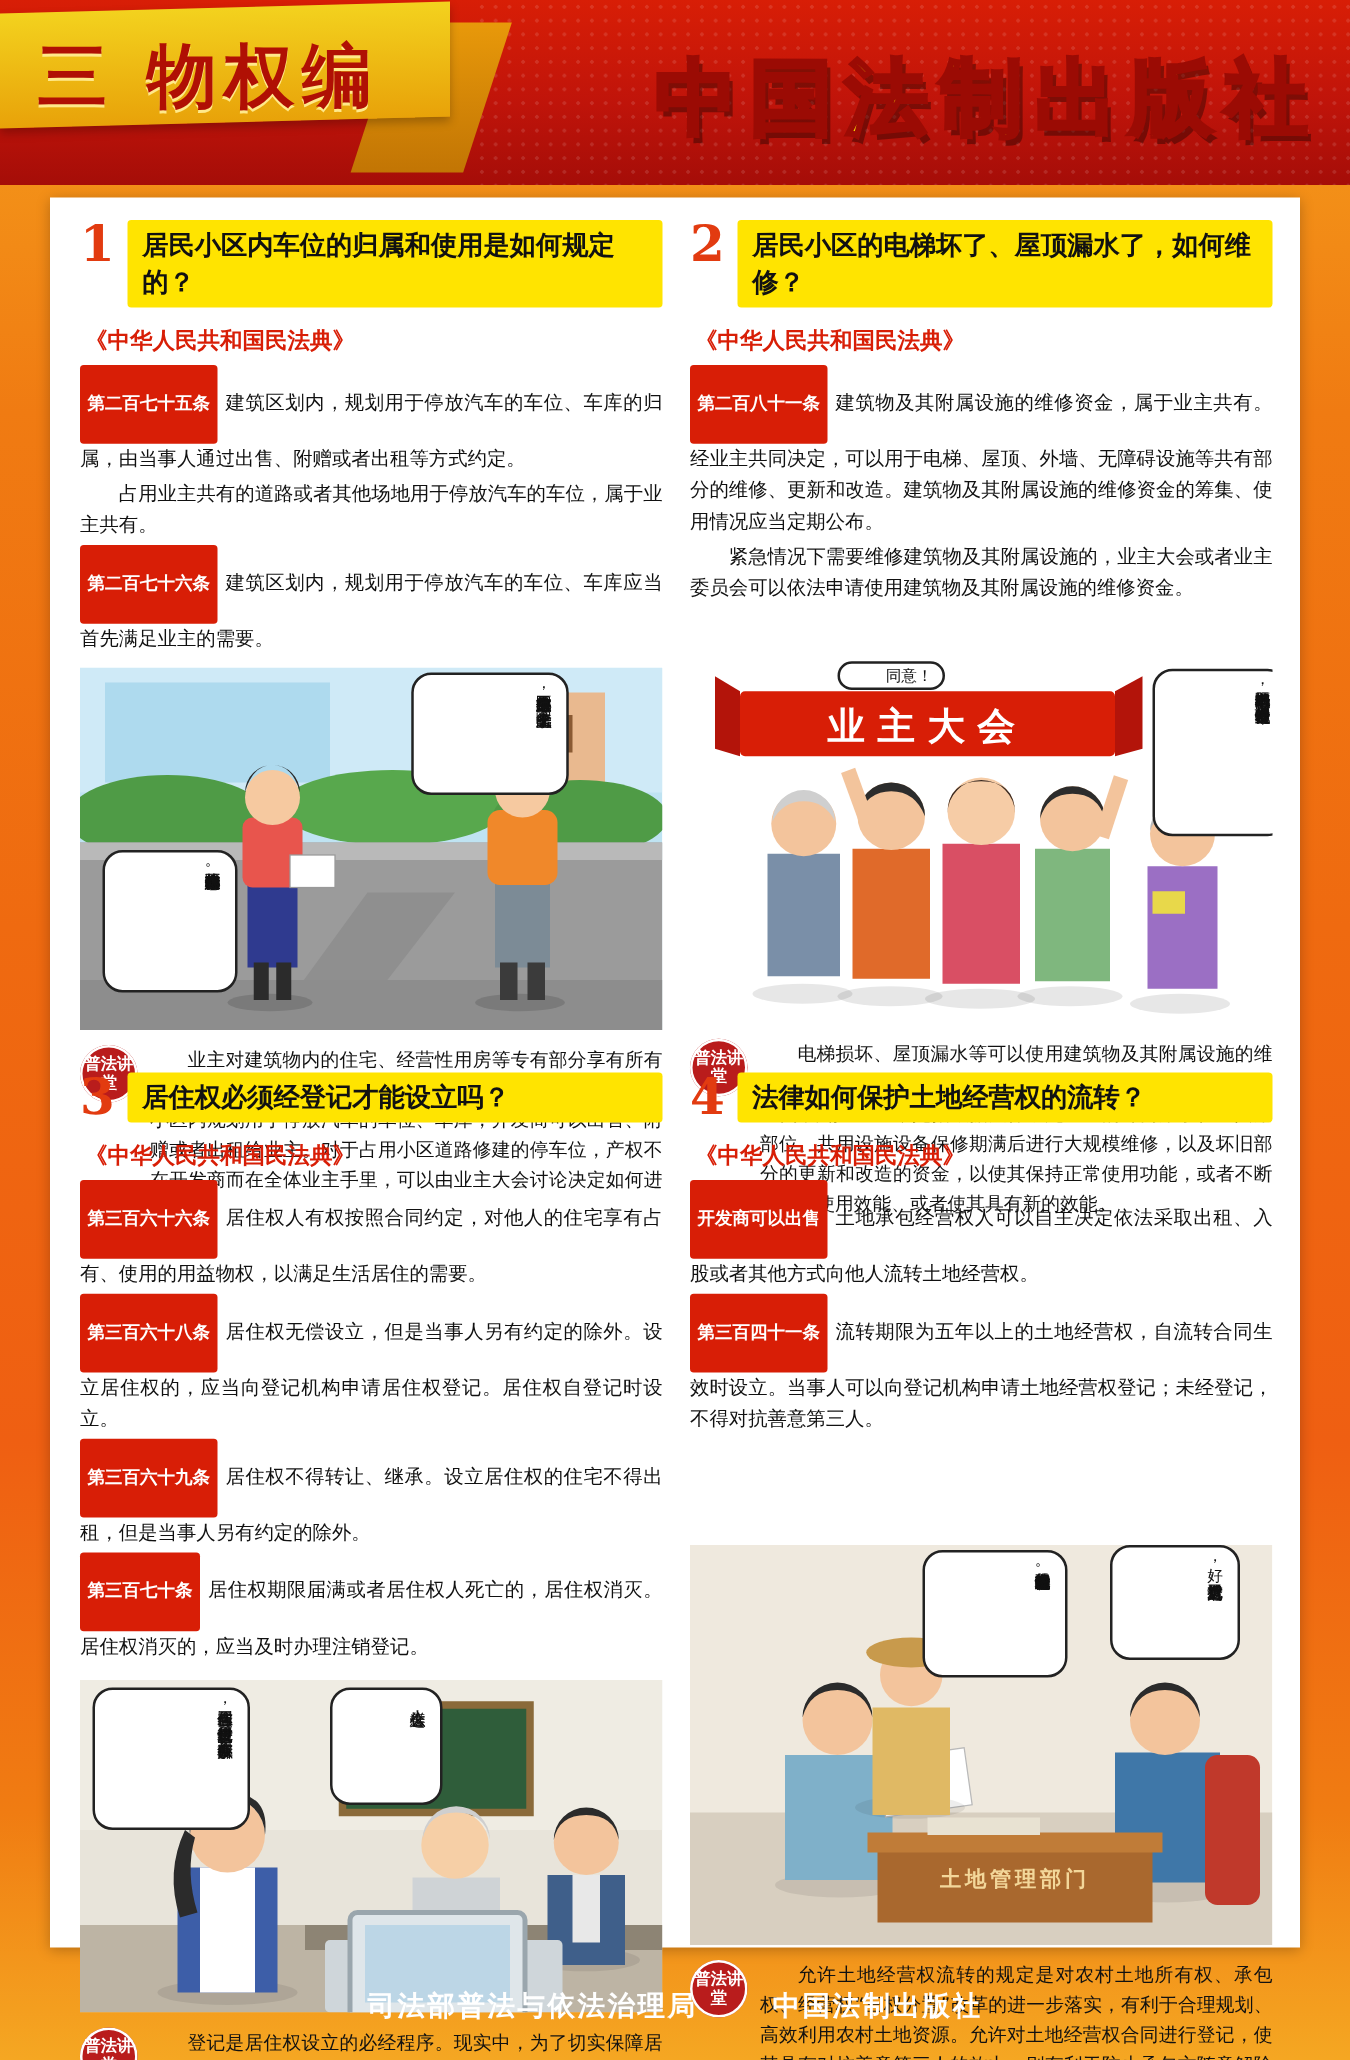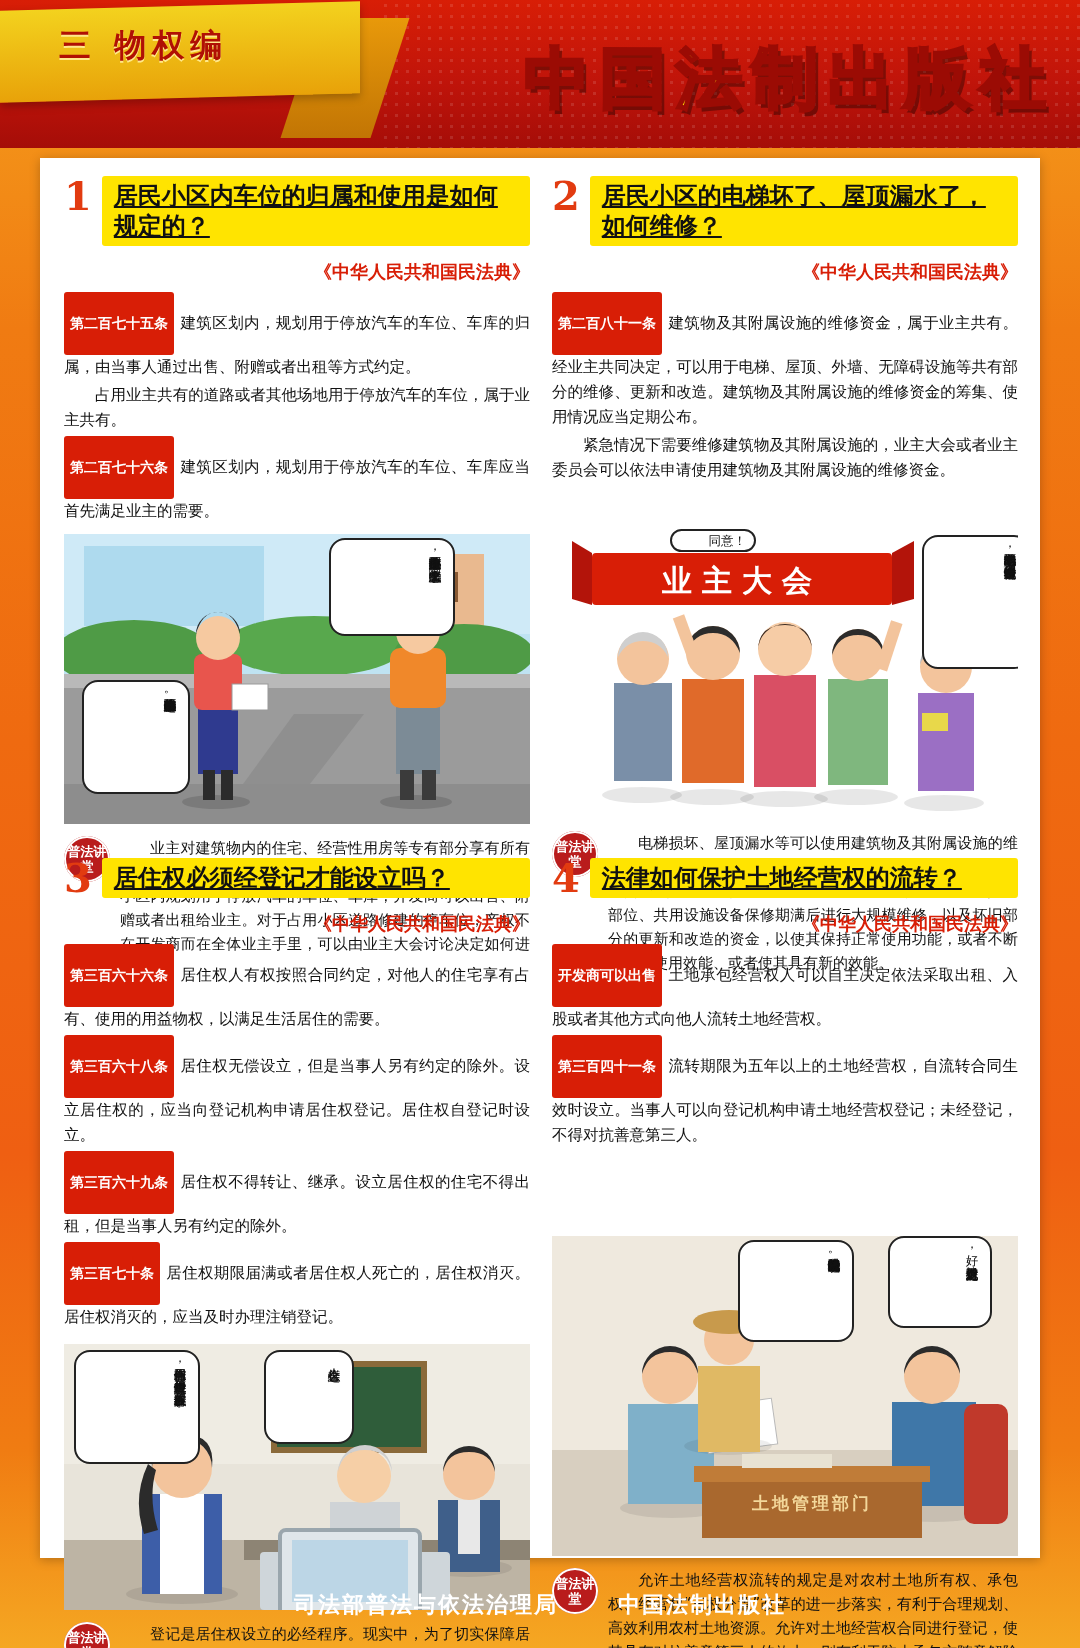--- a/index.html
+++ b/index.html
@@ -16,41 +16,41 @@
   .banner-bg{position:absolute;inset:0;background:linear-gradient(180deg,#d81e06 0%,#c0140a 55%,#a50d08 100%);}
   .banner-dots{position:absolute;right:0;top:0;width:700px;height:148px;
     background-image:radial-gradient(circle,#ffffff55 1.5px,transparent 1.6px);
     background-size:11px 11px;opacity:.35;}
   .ribbon{position:absolute;left:0;top:6px;width:360px;height:92px;
     background:linear-gradient(180deg,#f3d21e 0%,#e8a209 100%);
     transform:skewY(-1.5deg);
     box-shadow:0 4px 8px rgba(0,0,0,.25);}
   .ribbon-tail{position:absolute;left:300px;top:18px;width:90px;height:120px;
     background:linear-gradient(180deg,#e8990a,#c27504);transform:skewX(-18deg);}
-  .chap{position:absolute;left:30px;top:24px;font-size:32px;font-weight:bold;color:#b01004;letter-spacing:6px;
-    font-family:"DejaVu Sans","Liberation Sans",sans-serif;text-shadow:0 2px 0 #ffe98a;margin-left:29px;}
+  .chap{position:absolute;left:30px;top:24px;font-size:56px;font-weight:bold;color:#b01004;letter-spacing:6px;
+    font-family:"DejaVu Sans","Liberation Sans",sans-serif;text-shadow:0 2px 0 #ffe98a;}
   .banner-title{position:absolute;right:24px;top:34px;font-size:66px;font-weight:bold;color:#ffe400;letter-spacing:10px;
     -webkit-text-stroke:3px #9b0b04;text-shadow:4px 5px 0 rgba(0,0,0,.35);}
 
   
   .sheet{position:absolute;left:40px;top:158px;width:1000px;height:1400px;background:#fff;
     box-shadow:0 2px 10px rgba(0,0,0,.25);}
 
   .col{position:absolute;width:466px;}
   .col-l{left:24px;}
   .col-r{left:512px;}
 
   
   .qhead{display:flex;align-items:flex-start;gap:10px;}
   .qnum{font-size:40px;font-weight:bold;color:#e23b10;line-height:40px;flex:0 0 auto;
         font-family:"DejaVu Serif","Liberation Serif",serif;}
-  .qtitle{background:#ffe400;color:#111;font-size:24px;font-weight:bold;line-height:30px;
-          padding:5px 12px;border-radius:3px;flex:1;text-decoration:underline;}
-
-  .lawname{color:#d81e06;font-size:18px;font-weight:bold;margin:14px 0 8px 4px;text-align:right;}
+  .qtitle{background:#ffe400;color:#111;font-size:21px;font-weight:bold;line-height:30px;
+          padding:5px 12px;border-radius:3px;flex:1;}
+
+  .lawname{color:#d81e06;font-size:18px;font-weight:bold;margin:14px 0 8px 4px;}
   .arts{font-size:15.5px;line-height:25px;color:#111;text-align:justify;}
   .arts p{margin:0 0 3px 0;text-indent:0;}
   .arts p.ind{text-indent:2em;}
   .artno{display:inline-block;background:#d81e06;color:#fff;font-size:14px;font-weight:bold;
     padding:19px 6px;border-radius:3px;margin-right:6px;}
 
   
   .illu{position:relative;margin-top:10px;border:0;overflow:hidden;}
   .bubble{position:absolute;background:#fff;border:2px solid #222;border-radius:16px;
     font-size:12.5px;line-height:17px;color:#111;padding:7px 9px;writing-mode:vertical-rl;text-orientation:upright;}

